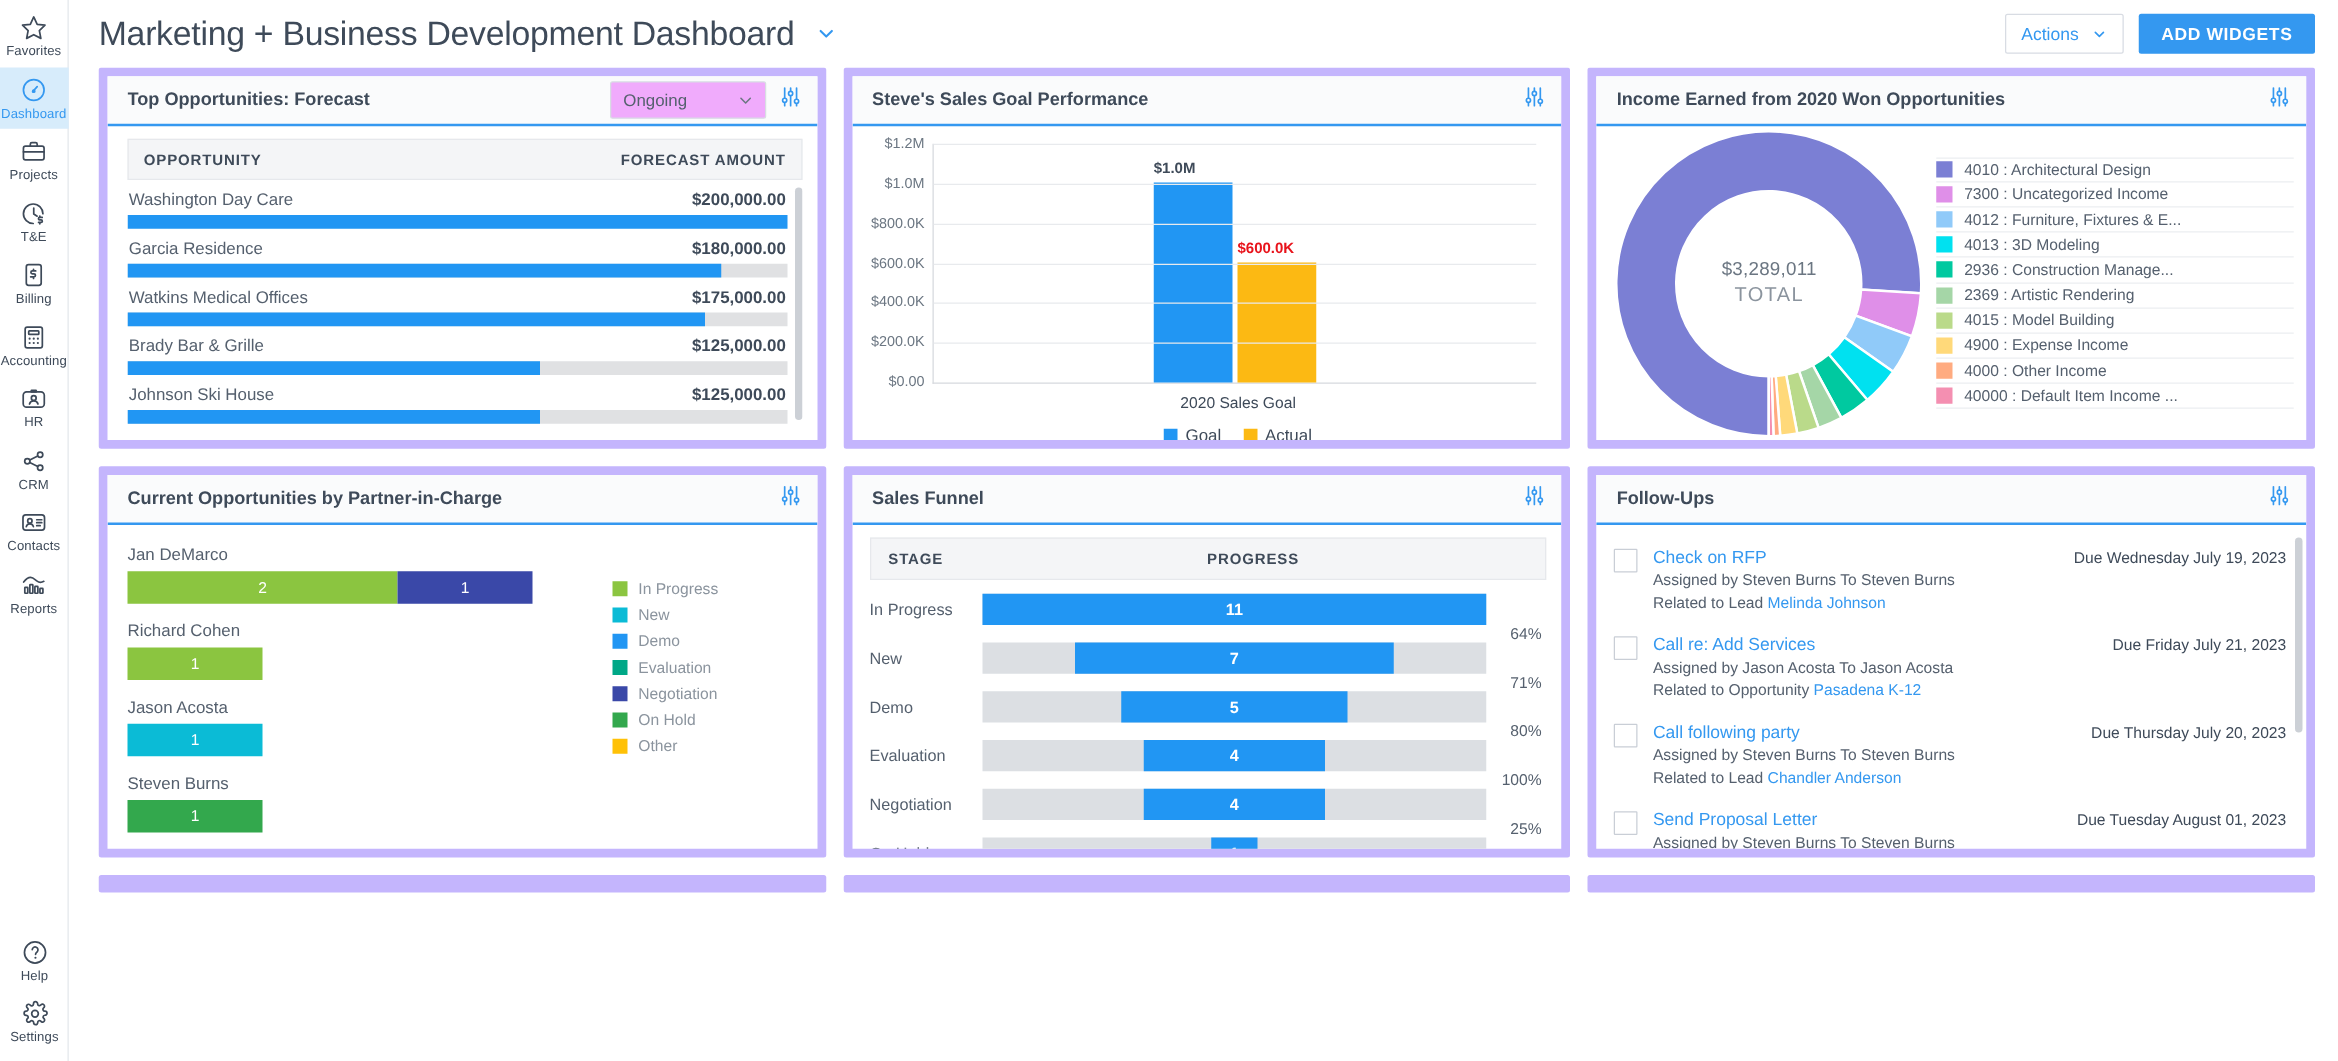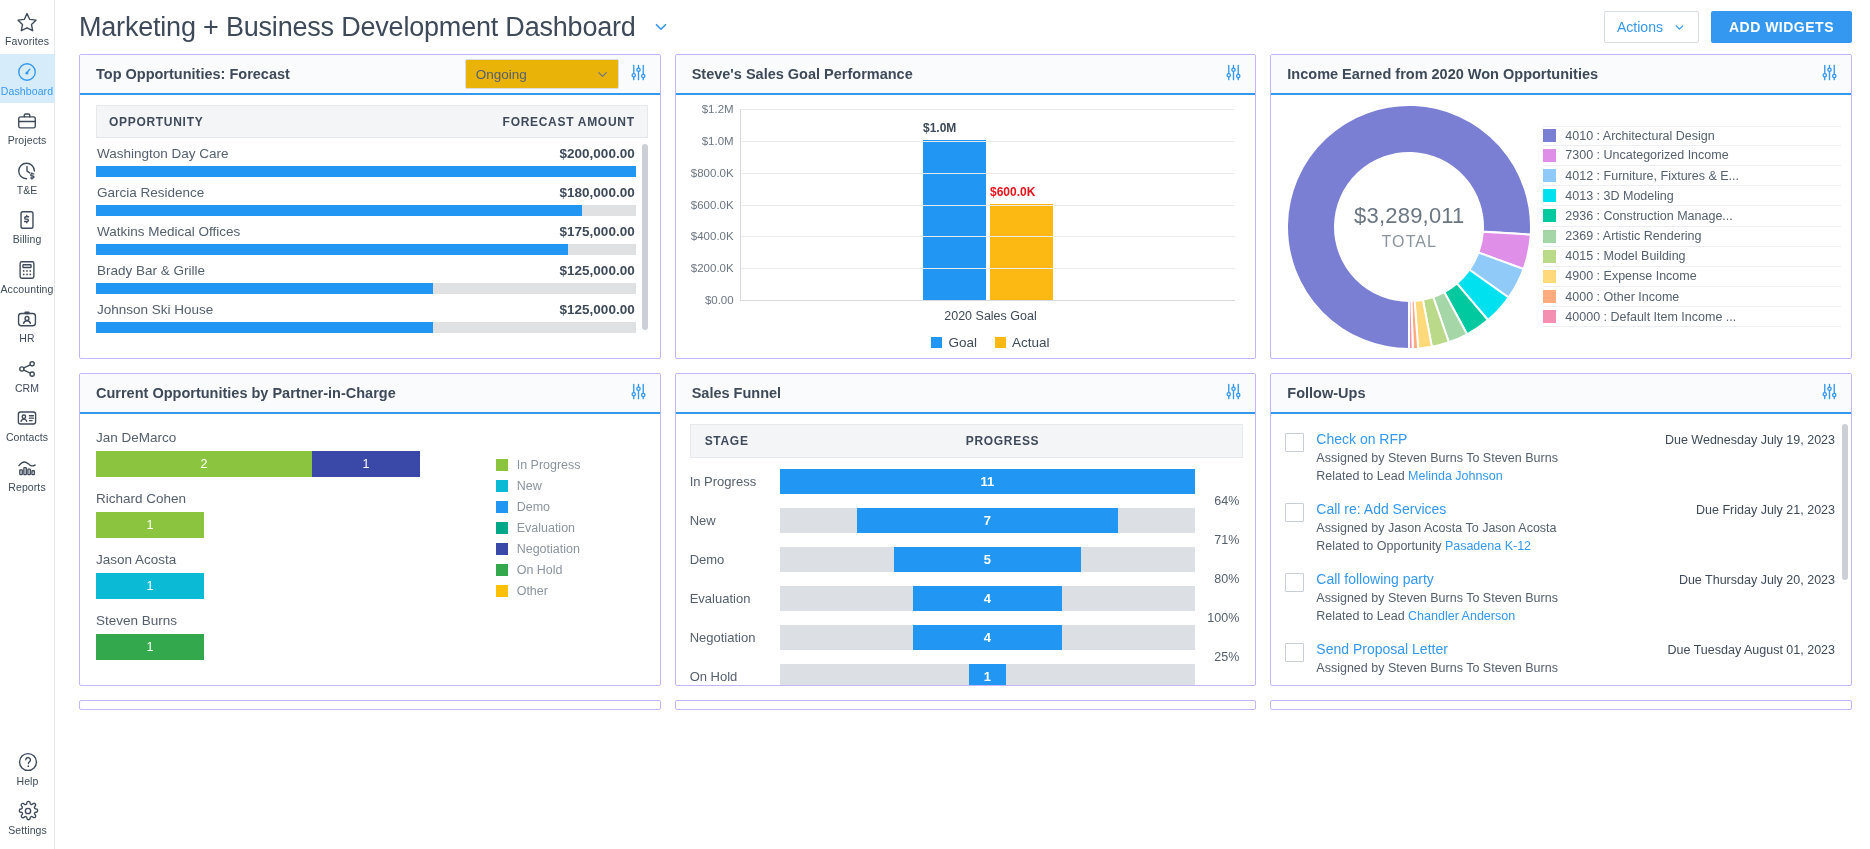--- a/index.html
+++ b/index.html
@@ -54,32 +54,32 @@
   }
 
   .grid {
     flex: 1; display: grid; grid-template-columns: 1fr 1fr 1fr;
     gap: 14px; padding: 0 18px 0 24px; align-content: start;
     overflow: hidden;
   }
 
   
   .widget {
-    background: #fff; border: 1px solid #c4b5fd; border-radius: 2px;
+    background: #fff; border: 7px solid #c4b5fd; border-radius: 2px;
     display: flex; flex-direction: column; overflow: hidden;
   }
   .w-head {
     height: 40px; flex: 0 0 40px; background: #fafbfc;
     border-bottom: 2px solid #3498f0; display: flex; align-items: center;
     padding: 0 12px 0 16px; gap: 10px;
   }
   .w-title { font-size: 14.5px; font-weight: 700; color: #3e4a59; white-space: nowrap; overflow: hidden; }
   .w-head-spacer { flex: 1; }
   .w-select {
-    height: 30px; width: 154px; border: 1px solid #d8dce3; background: #eab308;
+    height: 30px; width: 125px; border: 1px solid #d8dce3; background: #f0abfc;
     border-radius: 2px; font-size: 13.5px; color: #55606e; padding: 0 8px 0 10px;
     display: flex; align-items: center; cursor: pointer;
     font-family: "Liberation Sans", sans-serif;
   }
   .w-select span { flex: 1; }
   .filter-ico { cursor: pointer; display: block; flex: 0 0 auto; }
   .w-body { flex: 1; overflow: hidden; position: relative; }
 
   .row-h1 { height: 305px; }
   .row-h2 { height: 313px; }
@@ -119,21 +119,21 @@
   .x-axis-lbl { text-align: center; margin-left: 56px; font-size: 12.5px; color: #3e4a59; padding-top: 8px; }
   .legend-row { display: flex; justify-content: center; gap: 18px; padding-top: 12px; margin-left: 56px; }
   .legend-row .li { display: flex; align-items: center; gap: 6px; font-size: 13.5px; color: #3e4a59; }
   .swatch { width: 11px; height: 11px; flex: 0 0 11px; }
 
   
   .donut-wrap { display: flex; height: 100%; padding: 8px 10px 8px 6px; align-items: center; }
   .donut-box { position: relative; width: 256px; height: 256px; flex: 0 0 256px; margin-left: 4px; }
   .donut-center { position: absolute; inset: 0; display: flex; flex-direction: column;
                   align-items: center; justify-content: center; pointer-events: none; }
-  .donut-total { font-size: 22px; color: #6b7682; letter-spacing: .2px; }
+  .donut-total { font-size: 15px; color: #6b7682; letter-spacing: .2px; }
   .donut-sub { font-size: 16px; color: #8b949e; letter-spacing: 1.1px; margin-top: 4px; }
   .donut-legend { flex: 1; padding-left: 6px; min-width: 0; }
   .dl-item { display: flex; align-items: center; gap: 9px; height: 20.2px;
              border-bottom: 1px solid #eceef1; font-size: 12.5px; color: #55606e; }
   .dl-item:first-child { border-top: 1px solid #eceef1; }
   .dl-sw { width: 13px; height: 13px; flex: 0 0 13px; }
   .dl-txt { white-space: nowrap; overflow: hidden; text-overflow: ellipsis; }
 
   
   .pic-wrap { display: flex; height: 100%; padding: 16px 14px 8px 16px; }

